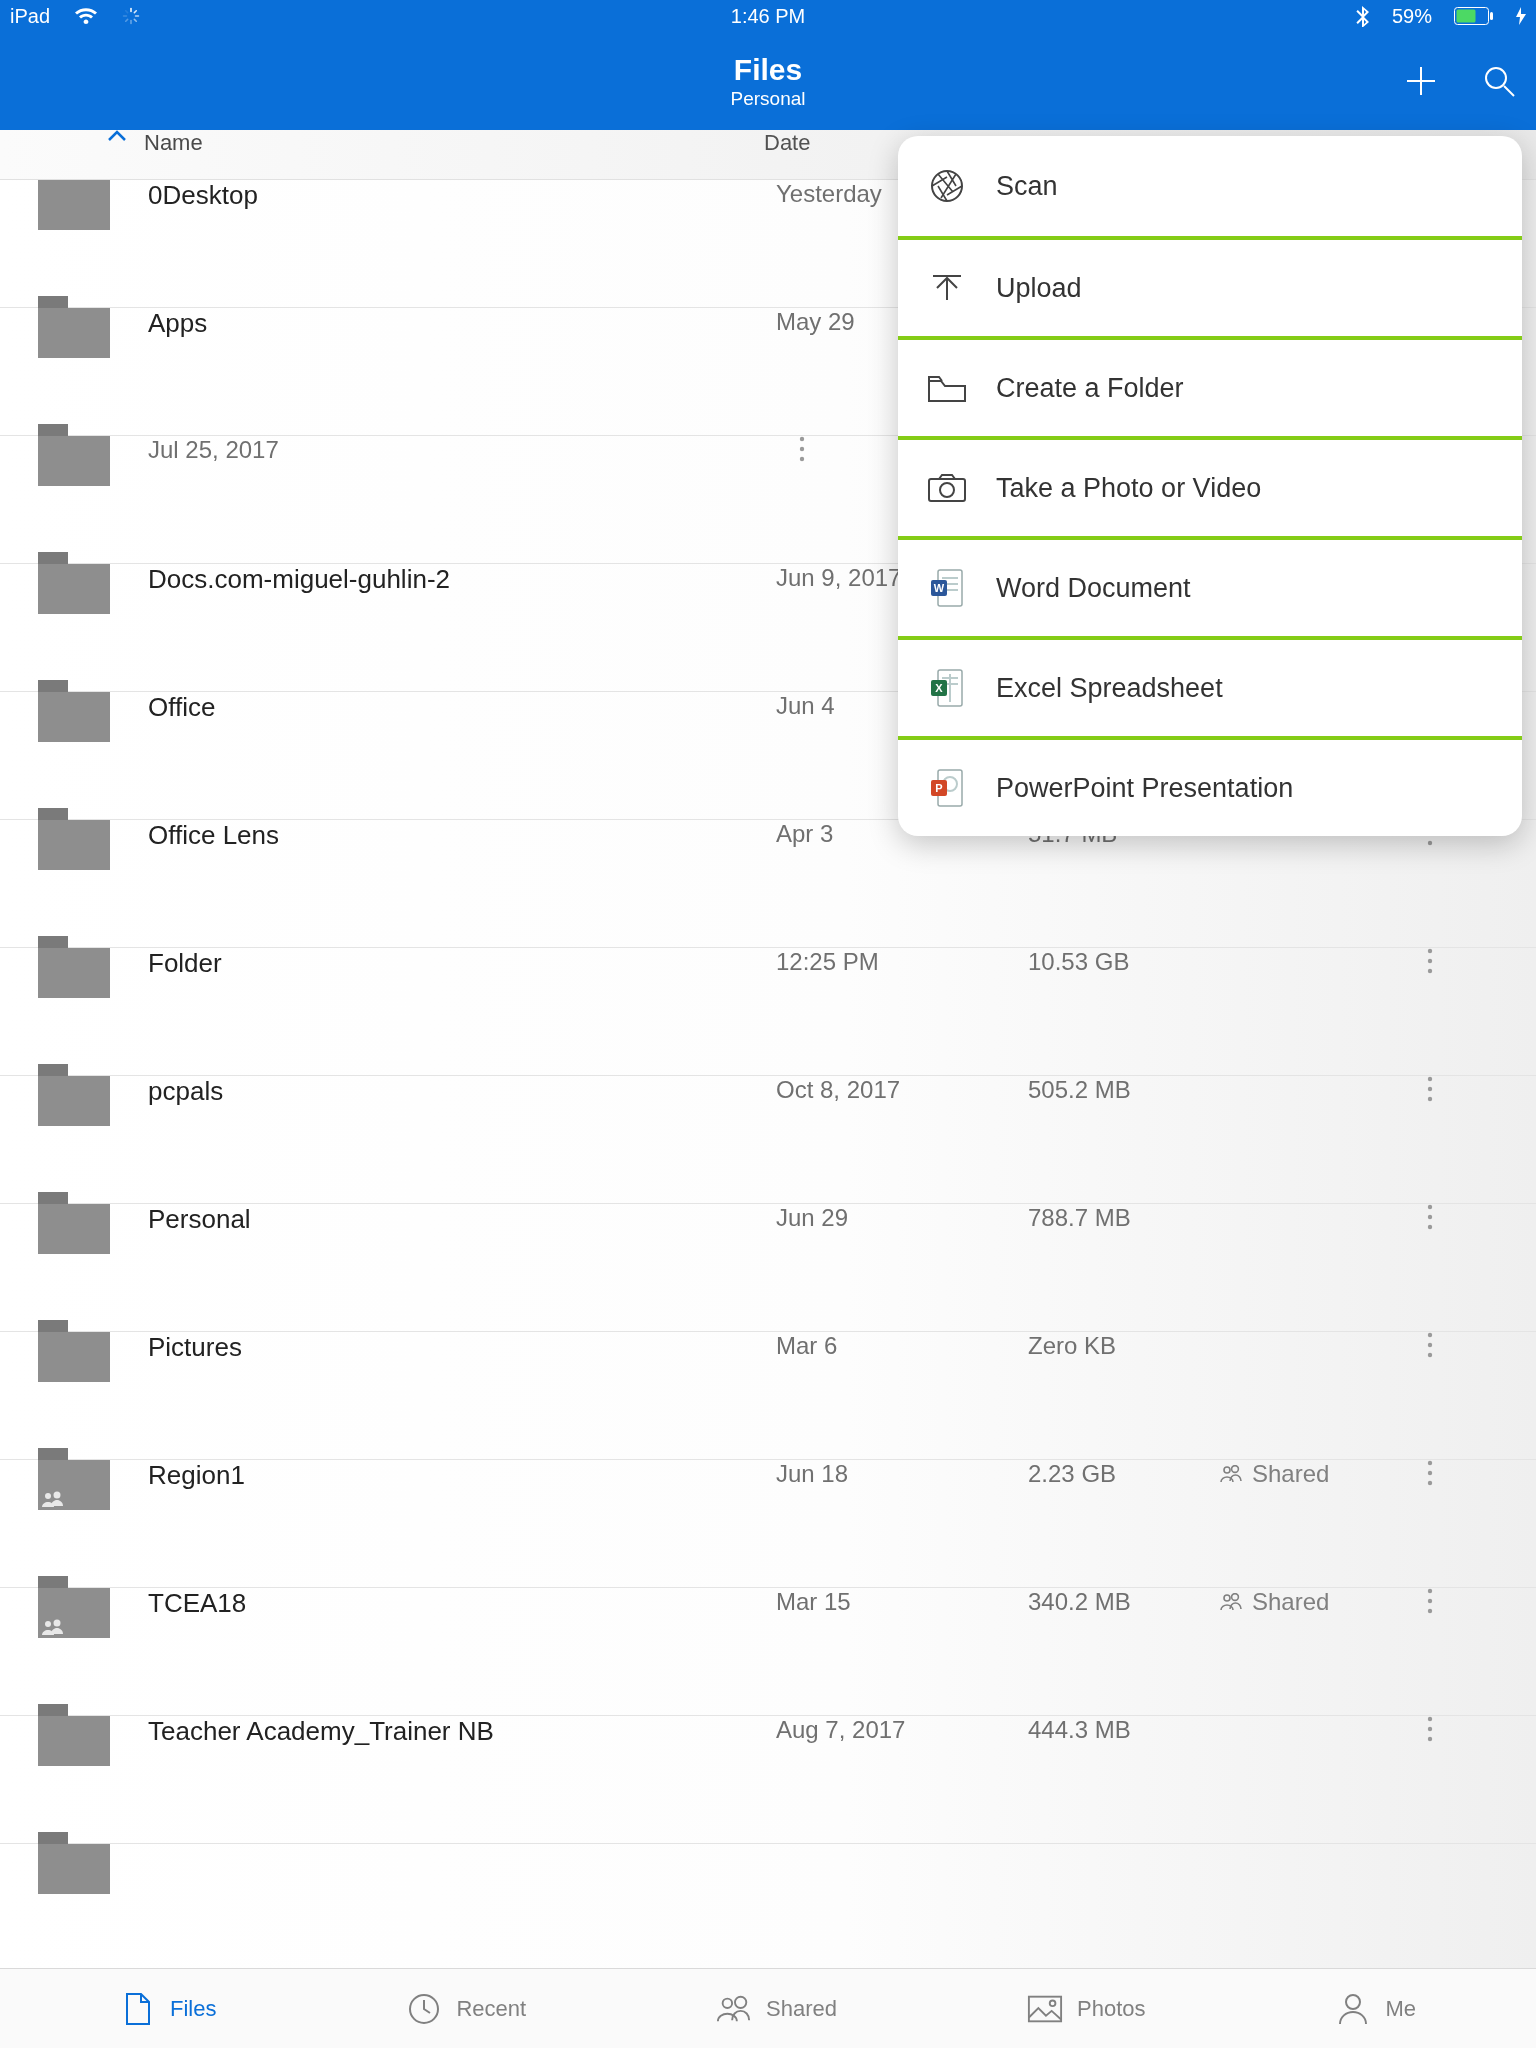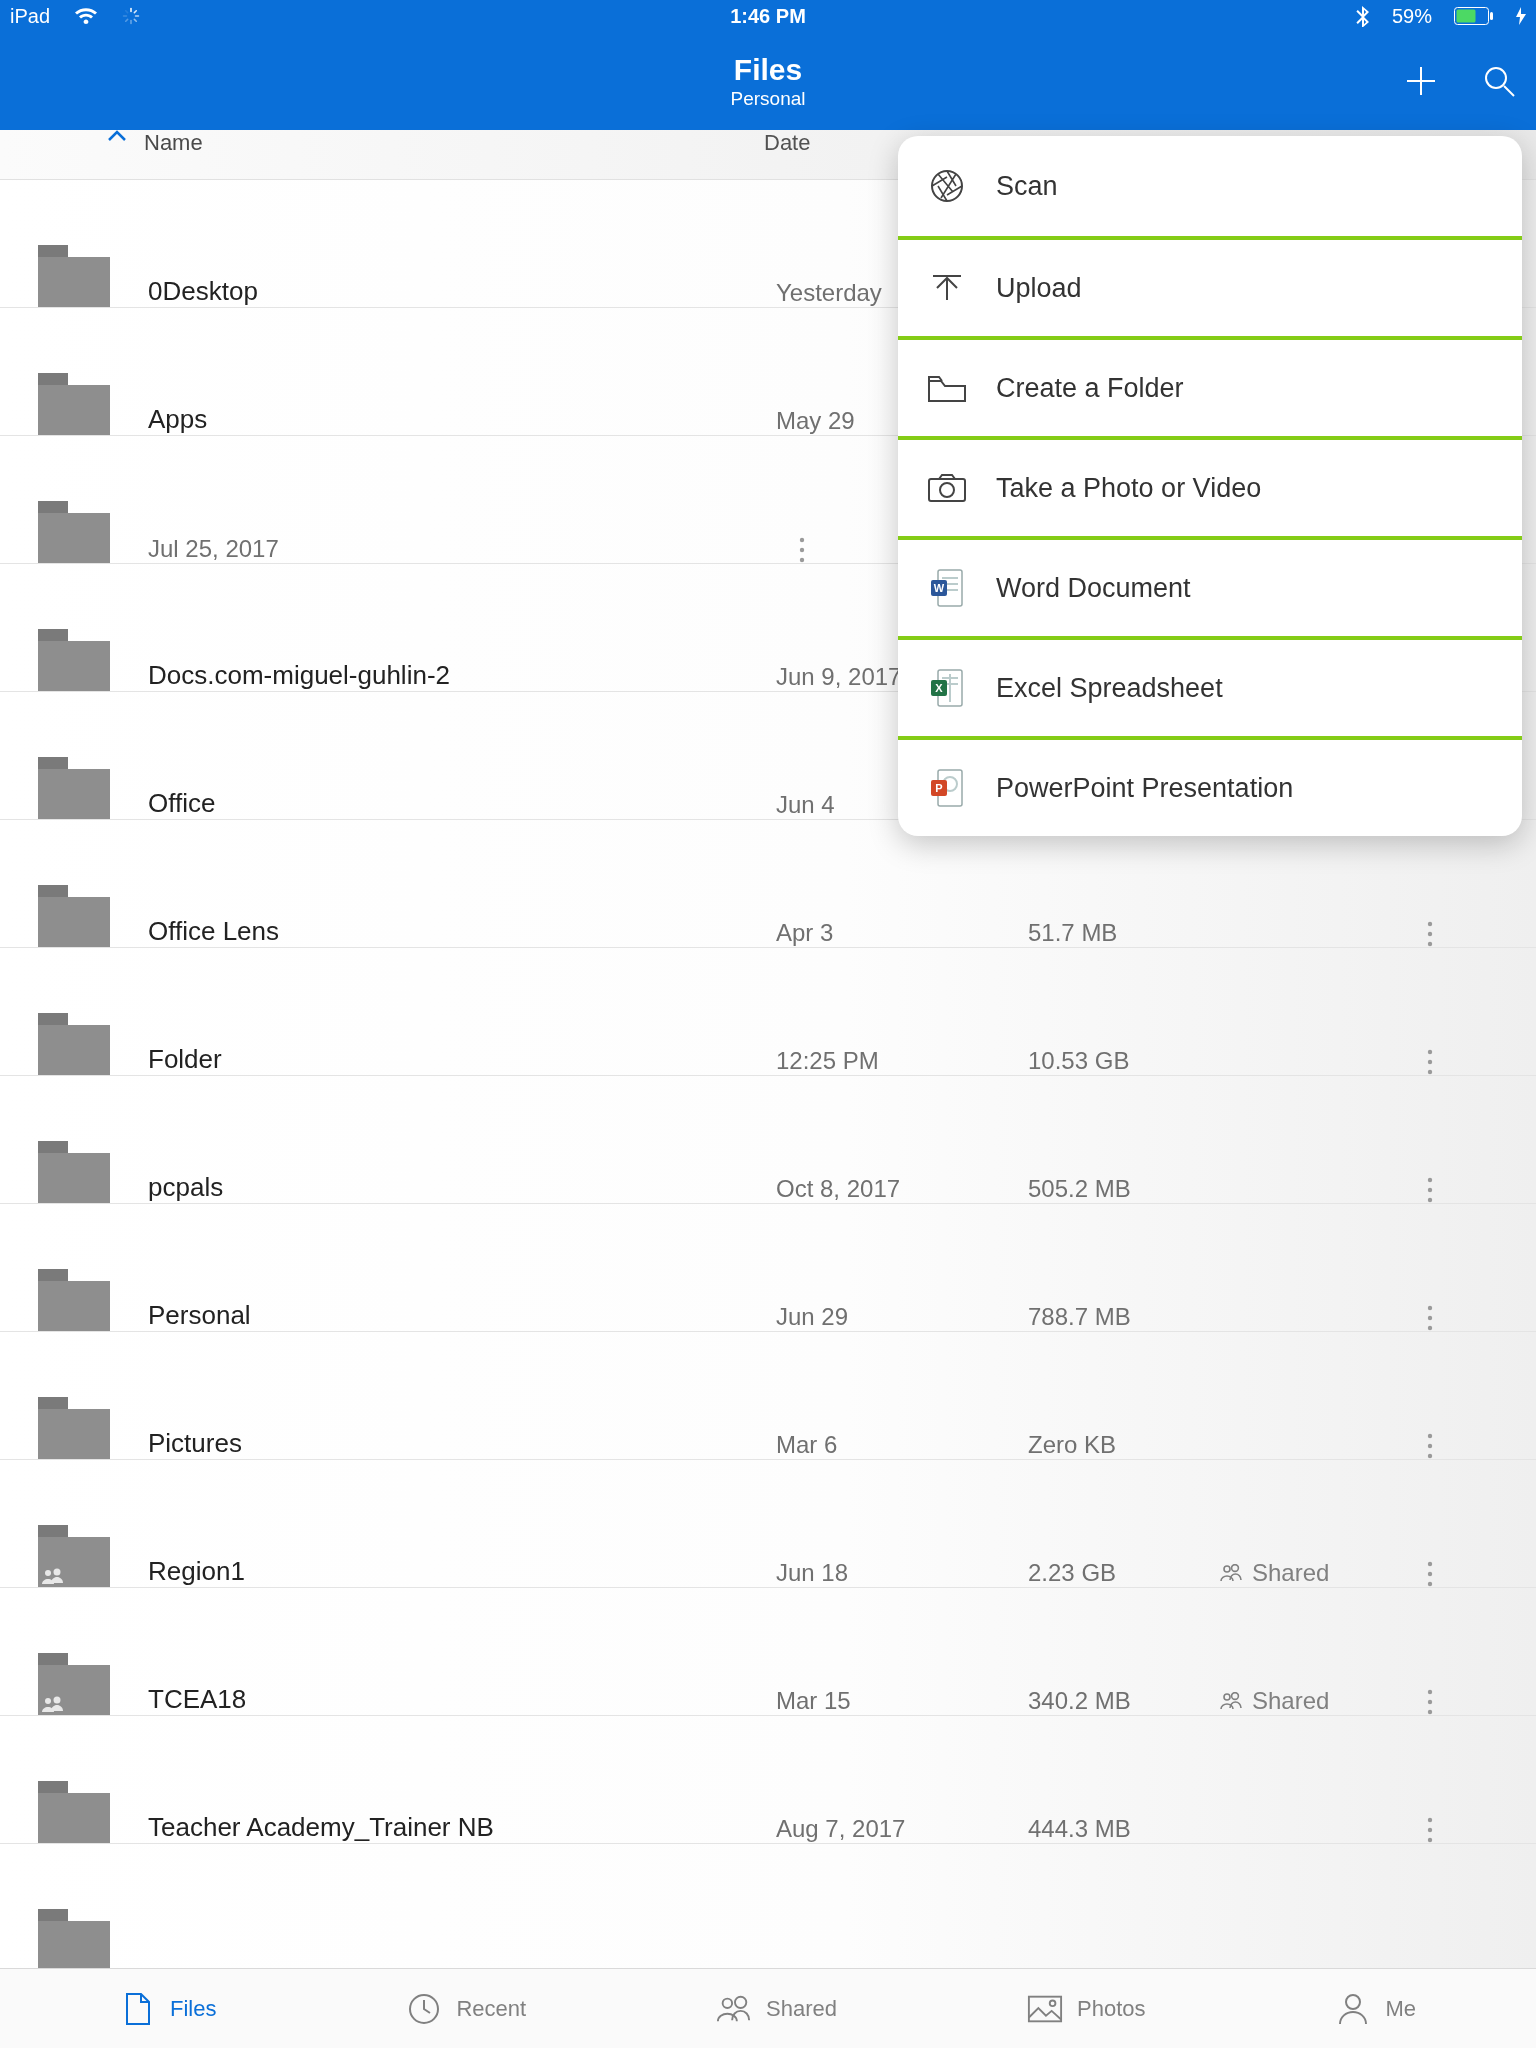--- a/index.html
+++ b/index.html
@@ -17,21 +17,21 @@
     position: relative;
     height: 32px;
     background: #0A6FD8;
     color: #fff;
     display: flex;
     align-items: center;
     font-size: 20px;
     font-weight: 500;
   }
   .status-left  { padding-left: 10px; display: flex; align-items: center; gap: 24px; }
-  .status-center{ position:absolute; left:50%; transform:translateX(-50%); font-weight:700; }
+  .status-center{ position:absolute; left:50%; transform:translateX(-50%); font-weight:400; }
   .status-right { position:absolute; right:10px; display:flex; align-items:center; gap:22px; }
   .wifi-icon, .loading-icon { display:inline-flex; }
   .battery-icon { display:inline-flex; }
 
   
   .nav-header {
     background: #0A6FD8;
     color: #fff;
     height: 98px;
     display: flex;
@@ -67,21 +67,21 @@
   .list-area {
     position: relative;
     height: calc(100% - 32px - 98px - 50px - 80px); 
     overflow: hidden;
     background: linear-gradient(to right, #ffffff 0%, #fdfdfd 55%, #efefef 100%);
   }
   .file-row {
     height: 128px;
     border-bottom: 1px solid #e4e4e4;
     display: flex;
-    align-items: flex-end;
+    align-items: flex-start;
     font-size: 26px;
   }
   .file-icon-cell {
     width: 148px;
     display:flex; justify-content:center; align-items:center;
     position: relative;
   }
   .file-name { flex: 0 0 628px; color:#222; }
   .file-date { flex: 0 0 252px; color:#707070; font-size:24px; }
   .file-size { flex: 0 0 192px; color:#707070; font-size:24px; }

